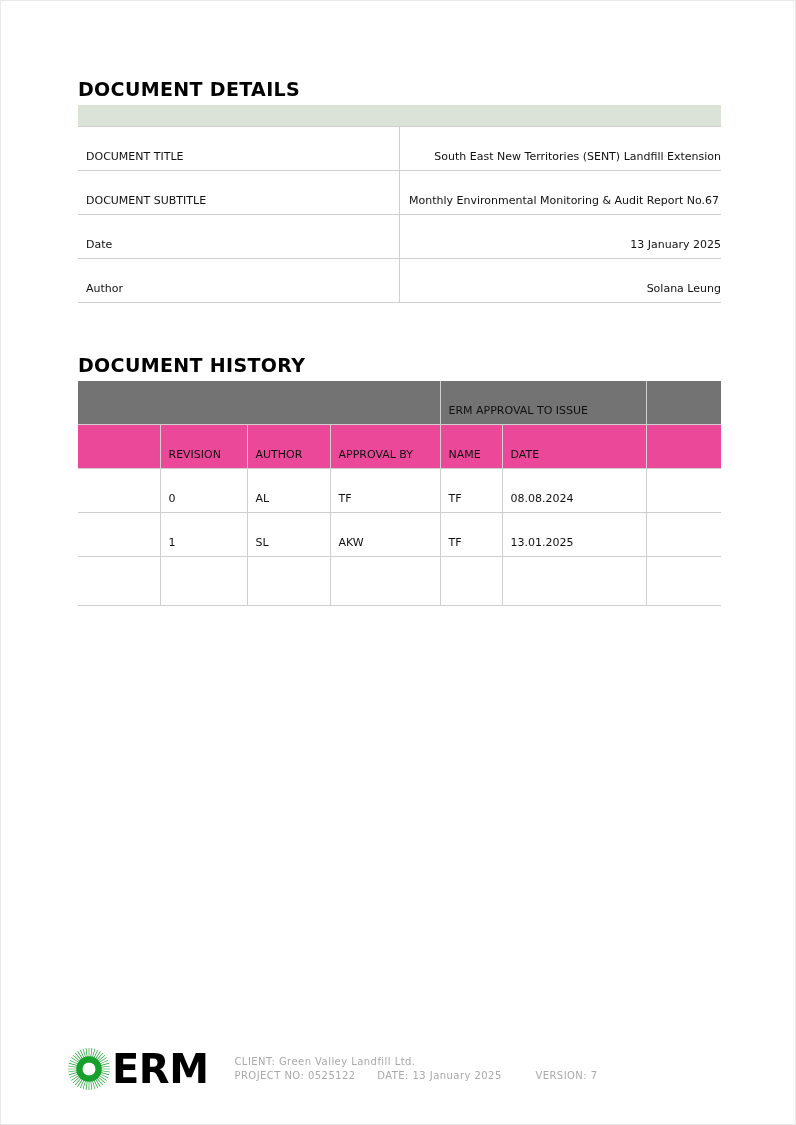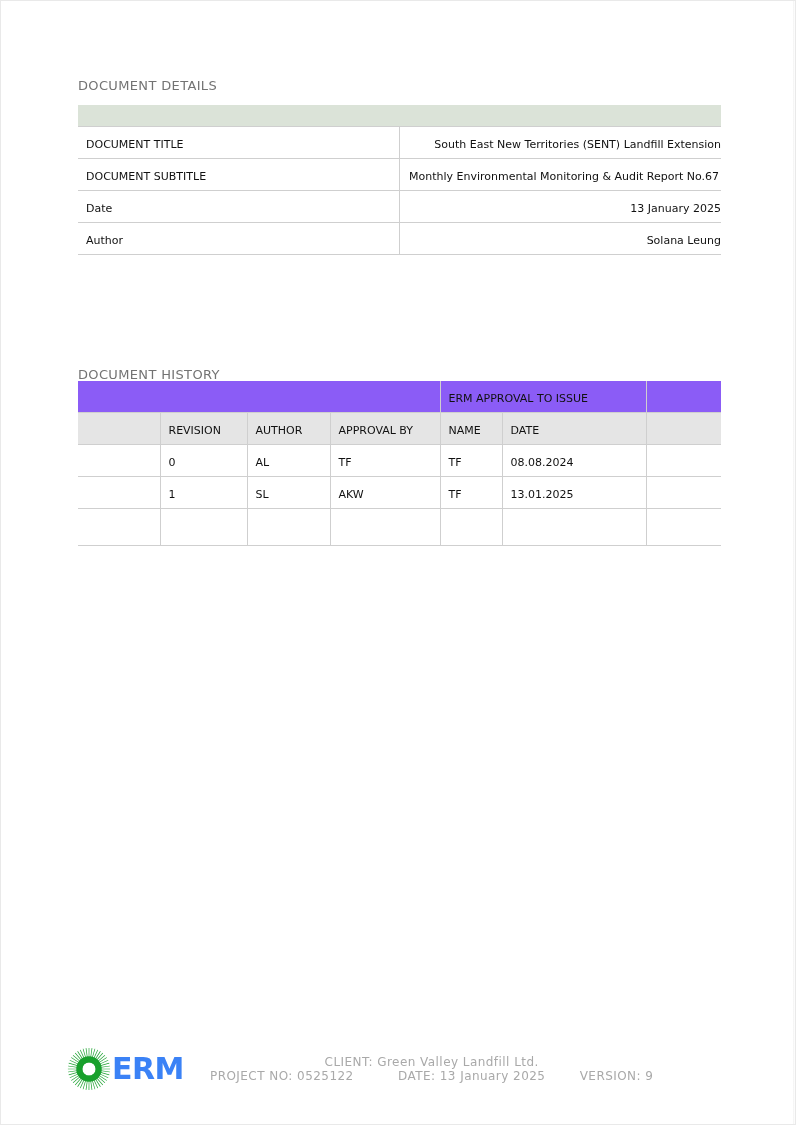--- a/index.html
+++ b/index.html
@@ -28,41 +28,41 @@
     width: 2px;
     height: 100%;
     background: linear-gradient(to right, rgba(0,0,0,0.05), rgba(0,0,0,0.0));
     pointer-events: none;
   }
 
   
   .section-heading {
     position: absolute;
     left: 77px;
-    color: #737373;
-    font-size: 13px;
+    color: #000000;
+    font-size: 19px;
     letter-spacing: 0.35px;
-    font-weight: 400;
+    font-weight: 700;
     white-space: nowrap;
   }
   #heading-details { top: 77px; }
-  #heading-history { top: 366px; }
+  #heading-history { top: 353px; }
 
   
   .doc-table {
     position: absolute;
     left: 77px;
     width: 643px;
     border-collapse: collapse;
     table-layout: fixed;
     font-size: 11px;
     color: #111111;
   }
   .doc-table td, .doc-table th {
-    padding: 4px 0 0 8px;
+    padding: 16px 0 0 8px;
     text-align: left;
     font-weight: 400;
     vertical-align: middle;
     border-bottom: 1px solid #cfcfcf;
     white-space: nowrap;
     overflow: hidden;
   }
 
   
   #details-table { top: 104px; }
@@ -85,27 +85,27 @@
     padding-left: 9px;
     text-align: right;
   }
 
   
   #history-table { top: 380px; }
   #history-table td {
     border-right: 1px solid #cfcfcf;
   }
   #history-table tr.head-row td {
-    background: #e5e5e5;
+    background: #ec4899;
     height: 27px;
     line-height: 27px;
     color: #111111;
   }
   #history-table tr.head-row-top td {
-    background: #8b5cf6;
+    background: #737373;
     height: 27px;
     line-height: 27px;
     border-bottom: 1px solid #cfcfcf;
   }
   #history-table tr.body-row td {
     background: #ffffff;
     height: 27px;
     line-height: 27px;
   }
   #history-table tr.empty-row td {
@@ -127,38 +127,37 @@
     align-items: center;
     gap: 2px;
   }
   .logo-mark {
     width: 44px;
     height: 44px;
     display: block;
   }
   .logo-text {
     font-family: "DejaVu Sans", "Liberation Sans", sans-serif;
-    font-size: 30px;
+    font-size: 40px;
     font-weight: 700;
-    color: #3b82f6;
+    color: #000000;
     letter-spacing: -0.5px;
     line-height: 1;
     margin-left: -1px;
   }
   .footer-meta {
     margin-left: 26px;
     color: #a9a9a9;
-    font-size: 12px;
+    font-size: 10px;
     line-height: 14px;
     letter-spacing: 0.45px;
     white-space: nowrap;
-    text-align: center;
   }
   .footer-meta .row2 span { display: inline-block; }
-  .footer-meta .gap-a { margin-left: 40px; }
+  .footer-meta .gap-a { margin-left: 18px; }
   .footer-meta .gap-b { margin-left: 30px; }
 </style>
 </head>
 <body>
 
 <div class="page">
 
   <div class="section-heading" id="heading-details">DOCUMENT DETAILS</div>
 
   <table class="doc-table" id="details-table">
@@ -300,18 +299,18 @@
           </g>
         <circle cx="50" cy="50" r="12.5" fill="#ffffff"></circle>
       </svg>
       <span class="logo-text">ERM</span>
     </div>
     <div class="footer-meta">
       <div class="row1">CLIENT: Green Valley Landfill Ltd.</div>
       <div class="row2">
         <span>PROJECT NO: 0525122</span>
         <span class="gap-a">DATE: 13 January 2025</span>
-        <span class="gap-b">VERSION: 9</span>
+        <span class="gap-b">VERSION: 7</span>
       </div>
     </div>
   </div>
 
 </div>
 
 </body></html>

